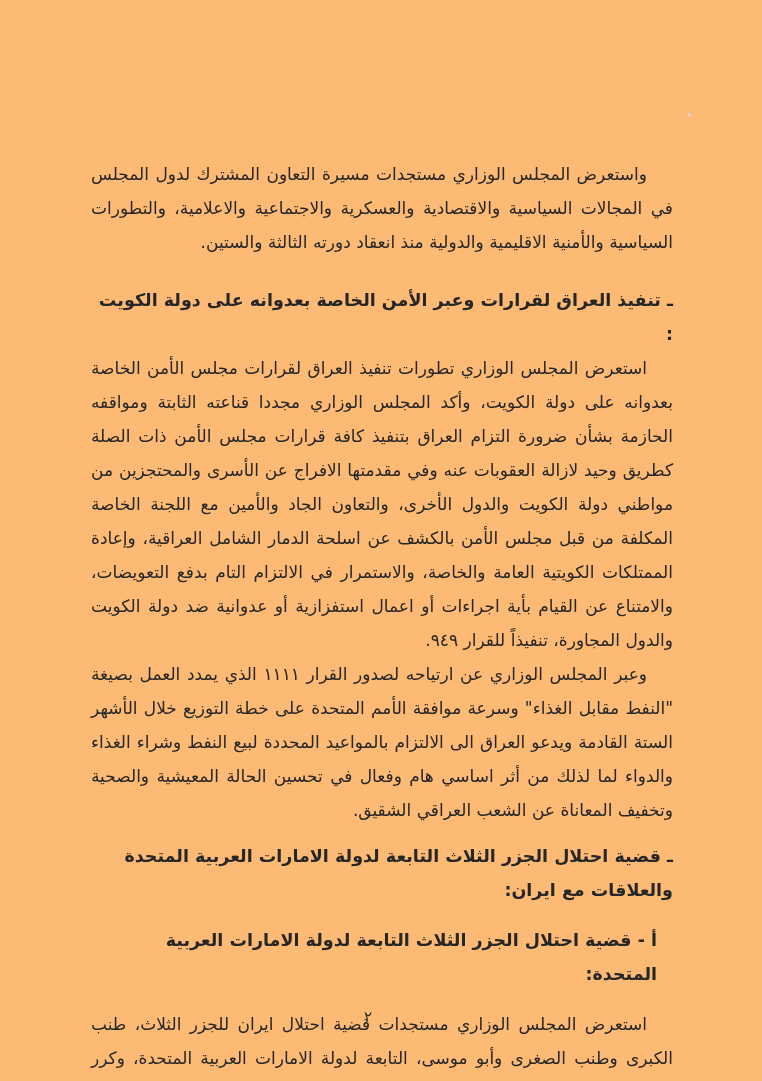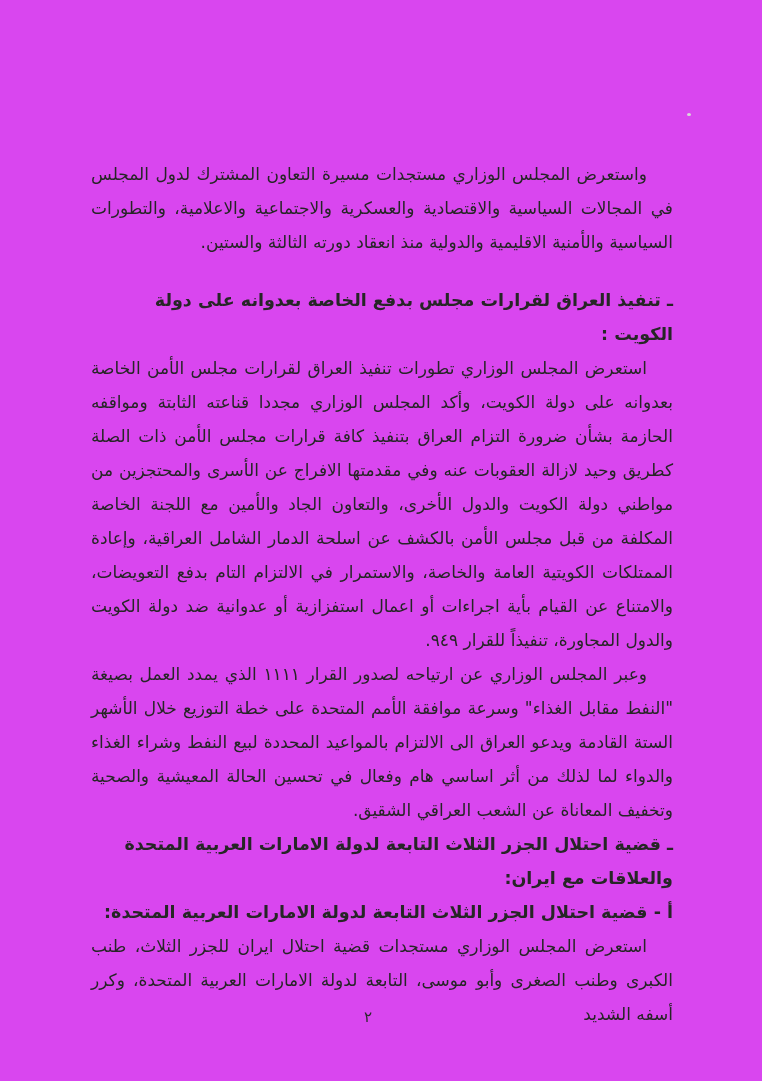--- a/index.html
+++ b/index.html
@@ -4,21 +4,21 @@
 <style>
   html,body{margin:0;padding:0;}
   body{
     width:762px;height:1081px;
     background:#e8e8e8;
     font-family:"DejaVu Sans",sans-serif;
   }
   .page{
     position:relative;
     width:762px;height:1081px;
-    background:#d946ef;
+    background:#fdba74;
     overflow:hidden;
   }
   .doc{
     position:absolute;
     top:157px;
     left:91px;
     width:582px;
     direction:rtl;
     unicode-bidi:embed;
     color:#262626;
@@ -33,24 +33,24 @@
     letter-spacing:0.1px;
   }
   .heading{
     margin:24px 0 0 0;
     text-indent:0;
     font-weight:700;
     font-size:17.5px;
     text-align:right;
   }
   .heading.second{
-    margin-top:0;
+    margin-top:12px;
   }
   .subheading{
-    margin:0;
+    margin:16px;
     text-indent:0;
     font-weight:700;
     font-size:17.5px;
     text-align:right;
   }
   .page-number{
     position:absolute;
     top:1008px;
     left:0;right:0;
     text-align:center;
@@ -71,21 +71,21 @@
 <body>
 
 <div class="page">
 
   <div class="scan-artifact"></div>
 
   <div class="doc">
 
     <p class="para">واستعرض المجلس الوزاري مستجدات مسيرة التعاون المشترك لدول المجلس في المجالات السياسية والاقتصادية والعسكرية والاجتماعية والاعلامية، والتطورات السياسية والأمنية الاقليمية والدولية منذ انعقاد دورته الثالثة والستين.</p>
 
-    <h3 class="heading">ـ تنفيذ العراق لقرارات مجلس بدفع الخاصة بعدوانه على دولة الكويت :</h3>
+    <h3 class="heading">ـ تنفيذ العراق لقرارات وعبر الأمن الخاصة بعدوانه على دولة الكويت :</h3>
 
     <p class="para">استعرض المجلس الوزاري تطورات تنفيذ العراق لقرارات مجلس الأمن الخاصة بعدوانه على دولة الكويت، وأكد المجلس الوزاري مجددا قناعته الثابتة ومواقفه الحازمة بشأن ضرورة التزام العراق بتنفيذ كافة قرارات مجلس الأمن ذات الصلة كطريق وحيد لازالة العقوبات عنه وفي مقدمتها الافراج عن الأسرى والمحتجزين من مواطني دولة الكويت والدول الأخرى، والتعاون الجاد والأمين مع اللجنة الخاصة المكلفة من قبل مجلس الأمن بالكشف عن اسلحة الدمار الشامل العراقية، وإعادة الممتلكات الكويتية العامة والخاصة، والاستمرار في الالتزام التام بدفع التعويضات، والامتناع عن القيام بأية اجراءات أو اعمال استفزازية أو عدوانية ضد دولة الكويت والدول المجاورة، تنفيذاً للقرار ٩٤٩.</p>
 
     <p class="para">وعبر المجلس الوزاري عن ارتياحه لصدور القرار ١١١١ الذي يمدد العمل بصيغة "النفط مقابل الغذاء" وسرعة موافقة الأمم المتحدة على خطة التوزيع خلال الأشهر الستة القادمة ويدعو العراق الى الالتزام بالمواعيد المحددة لبيع النفط وشراء الغذاء والدواء لما لذلك من أثر اساسي هام وفعال في تحسين الحالة المعيشية والصحية وتخفيف المعاناة عن الشعب العراقي الشقيق.</p>
 
 
     <h3 class="heading second">ـ قضية احتلال الجزر الثلاث التابعة لدولة الامارات العربية المتحدة والعلاقات مع ايران:</h3>
 
     <h4 class="subheading">أ - قضية احتلال الجزر الثلاث التابعة لدولة الامارات العربية المتحدة:</h4>
 

